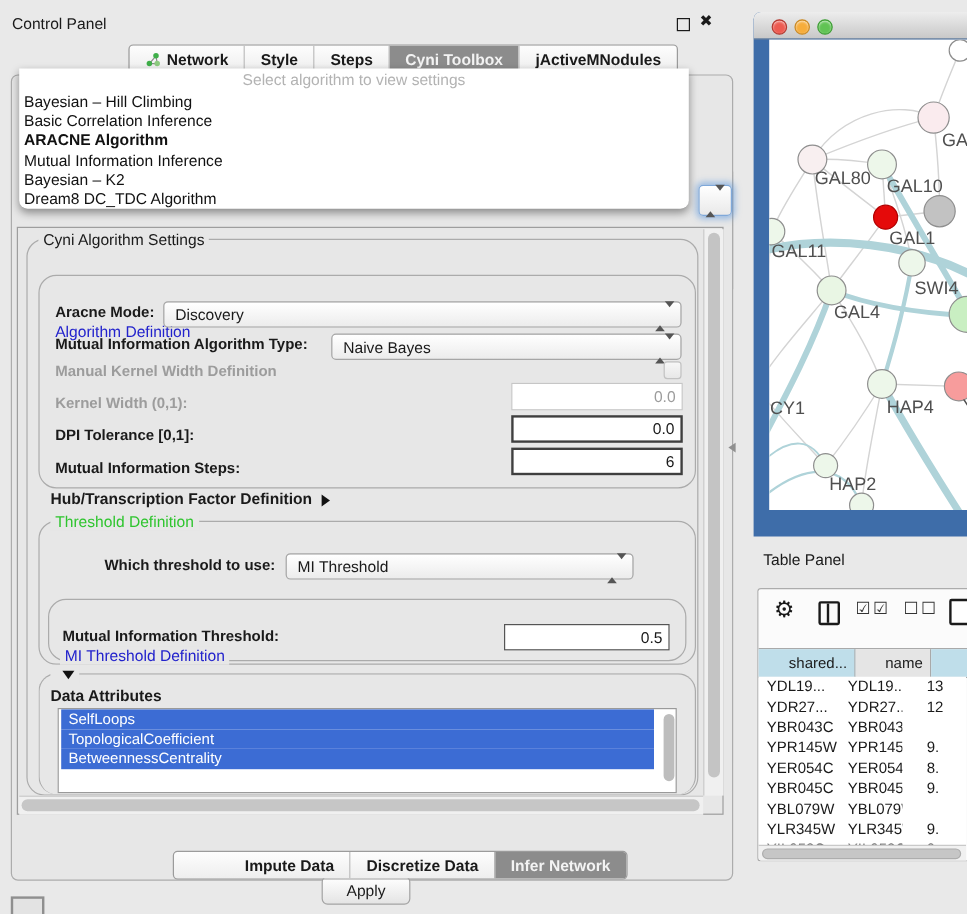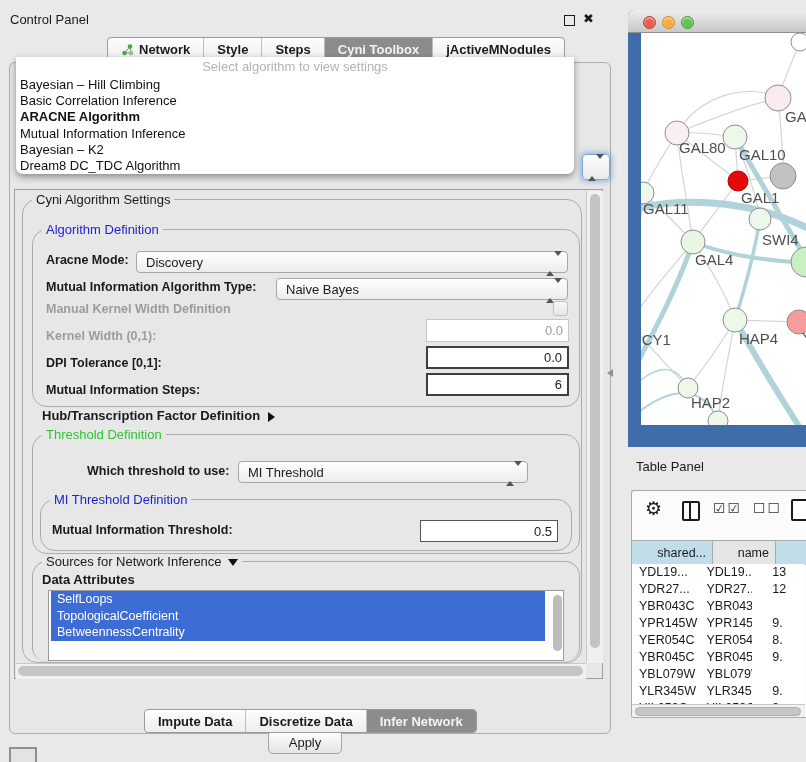--- a/index.html
+++ b/index.html
@@ -9,21 +9,21 @@
 
   
   #control-panel{position:absolute;left:0;top:8px;width:620px;height:727px;}
   #cp-title{position:absolute;left:10px;top:4px;font-size:13px;}
   #cp-float{position:absolute;left:564px;top:7px;width:9px;height:9px;border:1.5px solid #1a1a1a;background:transparent;}
   #cp-close{position:absolute;left:583px;top:3px;font-size:13px;font-weight:bold;}
 
   .segbar{position:absolute;display:flex;border:1px solid #9B9B9B;border-radius:4px;
           background:linear-gradient(#FDFDFD,#EEEEEE);overflow:hidden;height:22px;}
   #tab-bar{left:107px;top:29px;}
-  #bottom-tabs{left:134px;top:646px;}
+  #bottom-tabs{left:134px;top:646px;padding-left:46px;}
   .seg{display:flex;align-items:center;padding:0 13px;font-size:13px;font-weight:bold;
        border-left:1px solid #BDBDBD;white-space:nowrap;}
   .seg:first-child{border-left:none;}
   .seg.sel{background:#8C8C8C;color:#F3F3F3;}
   .seg .net-icon{margin-right:5px;display:inline-flex;}
 
   #main-panel{position:absolute;left:9px;top:54px;width:602px;height:672px;background:#E7E7E7;
               border:1px solid #ACACAC;border-radius:6px;box-sizing:border-box;}
 
   
@@ -37,21 +37,21 @@
               border-radius:0 0 7px 7px;box-shadow:0 3px 7px rgba(0,0,0,.4);z-index:50;}
   #dd-prompt{height:20px;line-height:20px;text-align:center;color:#B3B3B3;font-size:13px;}
   .dd-item{height:16.2px;line-height:16.2px;font-size:13px;padding-left:4px;color:#111;white-space:nowrap;}
   .dd-item.bold{font-weight:bold;}
 
   
   #settings-vp{position:absolute;left:4px;top:126px;width:589px;height:490px;background:#E7E7E7;
                border:1px solid #9E9E9E;box-sizing:border-box;}
   .group{position:absolute;border:1px solid #ABABAB;border-radius:15px;}
   .group-title{position:absolute;top:-8px;left:9px;background:#E7E7E7;padding:0 4px;font-size:13px;white-space:nowrap;}
-  .t-blue{color:#2222CC;}  .t-green{color:#2FC52F;}  .t-black{color:#1a1a1a;}
+  .t-blue{color:#2222CC;margin-top:47px;}  .t-green{color:#2FC52F;}  .t-black{color:#1a1a1a;}
   .lbl{position:absolute;font-size:12.5px;font-weight:bold;white-space:nowrap;}
   .dis{color:#9C9C9C;}
   .combo{position:absolute;display:flex;align-items:center;background:linear-gradient(#FFFFFF,#ECECEC);
          border:1px solid #A6A6A6;border-radius:4px;font-size:13px;padding-left:9px;box-sizing:border-box;}
   .stepper{position:absolute;right:5px;top:4px;}
   .stepper .up{width:0;height:0;border-left:4px solid transparent;border-right:4px solid transparent;
                border-bottom:5px solid #555;margin-bottom:2px;}
   .stepper .down{width:0;height:0;border-left:4px solid transparent;border-right:4px solid transparent;
                border-top:5px solid #555;}
   .field{position:absolute;background:#fff;border:1px solid #B9B9B9;font-size:13px;
@@ -203,21 +203,21 @@
         <span>MI Threshold</span>
         <span class="stepper"><span class="up"></span><span class="down"></span></span>
       </div>
       <div class="group" style="left:25px;top:309px;width:530px;height:50px;">
         <span class="group-title t-blue">MI Threshold Definition</span>
       </div>
       <div class="lbl" style="left:37px;top:333px;">Mutual Information Threshold:</div>
       <div class="field" style="left:405px;top:330px;width:138px;height:22px;border:1px solid #555;">0.5</div>
 
       <div class="group" style="left:17px;top:371px;width:546px;height:100px;border-bottom:none;">
-        <span class="group-title t-black"><span>Sources for Network Inference</span><span class="tri-down"></span></span>
+        <span class="group-title t-black"><span class="tri-down"></span></span>
       </div>
       <div class="lbl" style="left:27px;top:382px;font-size:13px;">Data Attributes</div>
       <div id="attr-list">
         <div id="attr-items">
             <div class="attr-item">SelfLoops</div>
             <div class="attr-item">TopologicalCoefficient</div>
             <div class="attr-item">BetweennessCentrality</div>
           </div>
         <div id="attr-thumb"></div>
       </div>

